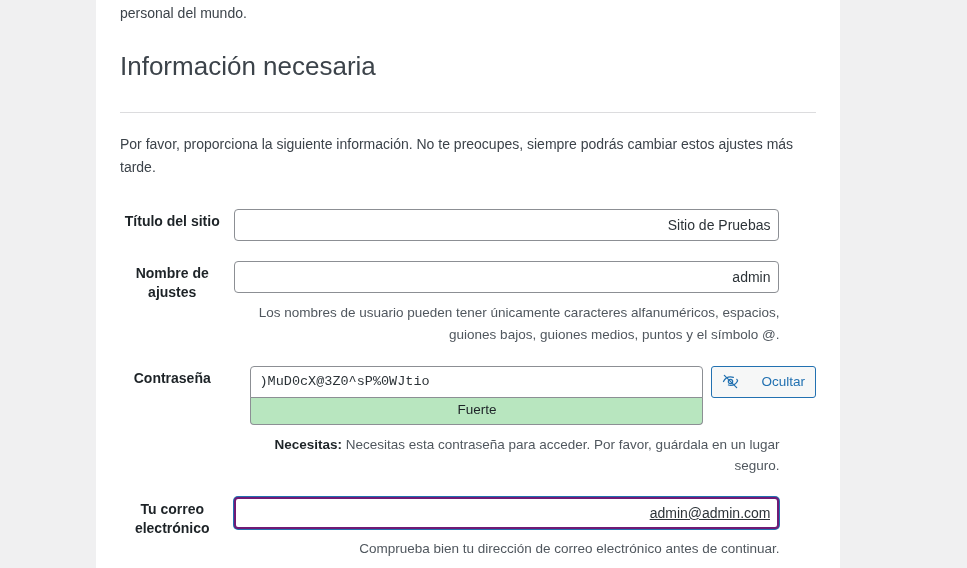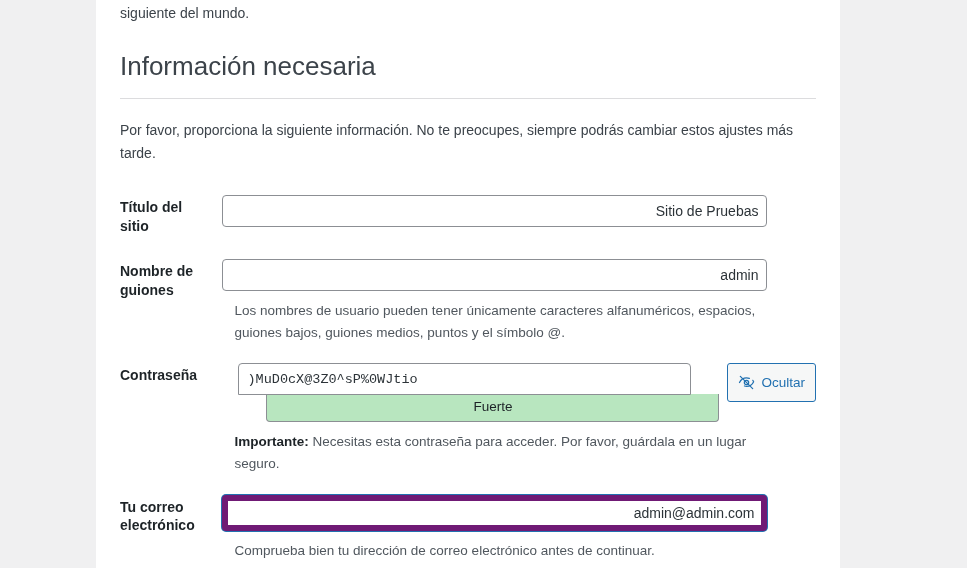--- a/index.html
+++ b/index.html
@@ -38,39 +38,39 @@
     margin: 0;
     padding-top: 2px;
   }
   h1.section-title {
     font-family: "Liberation Sans", sans-serif;
     font-weight: 400;
     font-size: 26px;
     line-height: 1.3;
     color: #3c434a;
     margin: 26px 0 0 0;
-    padding: 0 0 14px 0;
+    padding: 0 0 28px 0;
     border-bottom: 1px solid #dcdcde;
   }
   .instructions {
     font-size: 14px;
     line-height: 1.65;
     margin: 20px 0 20px 0;
     max-width: 690px;
     color: #3c434a;
   }
   .form-table {
     width: 100%;
     border-collapse: collapse;
   }
   .form-row {
     vertical-align: top;
   }
   .form-row > th {
-    text-align: left;
+    text-align: center;
     font-weight: 600;
     font-size: 14px;
     line-height: 1.35;
     color: #1d2327;
     width: 137px;
     padding: 13px 10px 13px 0;
     vertical-align: top;
   }
   .form-row > td {
     padding: 10px 0 10px 0;
@@ -84,30 +84,32 @@
     border: 1px solid #8c8f94;
     border-radius: 4px;
     font-size: 14px;
     color: #2c3338;
     background: #fff;
     font-family: "Liberation Sans", sans-serif;
     outline: none;
     text-align: right;
   }
   input.regular-text.focused {
-    border: 6px solid #701a75;
+    border: 2px solid #701a75;
     box-shadow: 0 0 0 1px #2271b1;
     padding: 12px 7px;
+    text-decoration: underline;
   }
   .hint {
     font-size: 13.5px;
     line-height: 1.6;
     color: #50575e;
-    margin: 9px 0 0 12px;
+    margin: 9px 0 0 0;
     max-width: 545px;
+    text-align: right;
   }
   .hint strong {
     color: #1d2327;
     font-weight: 700;
   }
   .pw-wrap {
     display: flex;
     align-items: flex-start;
     gap: 8px;
   }
@@ -134,28 +136,27 @@
     height: 28px;
     line-height: 26px;
     text-align: center;
     font-size: 13.5px;
     color: #1d2327;
     background: #b8e6bf;
     border: 1px solid #8c8f94;
     border-top: none;
     border-radius: 0 0 4px 4px;
     margin-top: -1px;
-    margin-left: 28px;
   }
   .hide-btn {
     box-sizing: border-box;
-    height: 39px;
+    height: 32px;
     display: inline-flex;
     align-items: center;
-    gap: 6px;
+    gap: 22px;
     padding: 0 10px;
     background: #f6f7f7;
     border: 1px solid #2271b1;
     border-radius: 3px;
     color: #2271b1;
     font-size: 13.5px;
     cursor: pointer;
     font-family: "Liberation Sans", sans-serif;
   }
   .hide-btn svg { display: block; }
@@ -173,38 +174,38 @@
 </head>
 <body>
 
 <div class="page">
 
   <div class="scroll-edge-left"></div>
   <div class="scroll-edge-right"></div>
 
   <div class="content-panel">
 
-    <p class="intro-tail">siguiente del mundo.</p>
+    <p class="intro-tail">personal del mundo.</p>
 
     <h1 class="section-title">Información necesaria</h1>
 
     <p class="instructions">Por favor, proporciona la siguiente información. No te preocupes, siempre podrás cambiar estos ajustes más tarde.</p>
 
     <table class="form-table">
       <tbody>
 
         <tr class="form-row">
           <th>Título del sitio</th>
           <td>
             <input class="regular-text" type="text" value="Sitio de Pruebas" style="">
           </td>
         </tr>
 
         <tr class="form-row">
-          <th>Nombre de guiones</th>
+          <th>Nombre de ajustes</th>
           <td>
             <input class="regular-text" type="text" value="admin" style="">
             <p class="hint">Los nombres de usuario pueden tener únicamente caracteres alfanuméricos, espacios, guiones bajos, guiones medios, puntos y el símbolo @.</p>
           </td>
         </tr>
 
         <tr class="form-row">
           <th>Contraseña</th>
           <td>
             <div class="pw-wrap">
@@ -217,21 +218,21 @@
                   <svg width="17" height="15" viewBox="0 0 20 18" fill="none" xmlns="http://www.w3.org/2000/svg">
                     <path d="M1.6 9C3.2 5.6 6.3 3.4 10 3.4c1.2 0 2.4.25 3.4.7M17.6 6.4c.34.45.63.95.86 1.45l.1.15c-1.6 3.4-4.7 5.6-8.4 5.6-.9 0-1.8-.14-2.6-.4" stroke="#2271b1" stroke-width="1.5" stroke-linecap="round"></path>
                     <circle cx="10" cy="9" r="2.6" stroke="#2271b1" stroke-width="1.5"></circle>
                     <path d="M2.6 1.6L17.4 16.4" stroke="#2271b1" stroke-width="1.5" stroke-linecap="round"></path>
                   </svg>
                 </span>
                 <span>Ocultar</span>
               </button>
             </div>
             <p class="hint">
-              <strong>Importante:</strong><span> Necesitas esta contraseña para acceder. Por favor, guárdala en un lugar seguro.</span>
+              <strong>Necesitas:</strong><span> Necesitas esta contraseña para acceder. Por favor, guárdala en un lugar seguro.</span>
             </p>
           </td>
         </tr>
 
         <tr class="form-row">
           <th>Tu correo electrónico</th>
           <td>
             <input class="regular-text focused" type="text" value="admin@admin.com" style="">
             <p class="hint">Comprueba bien tu dirección de correo electrónico antes de continuar.</p>
           </td>

